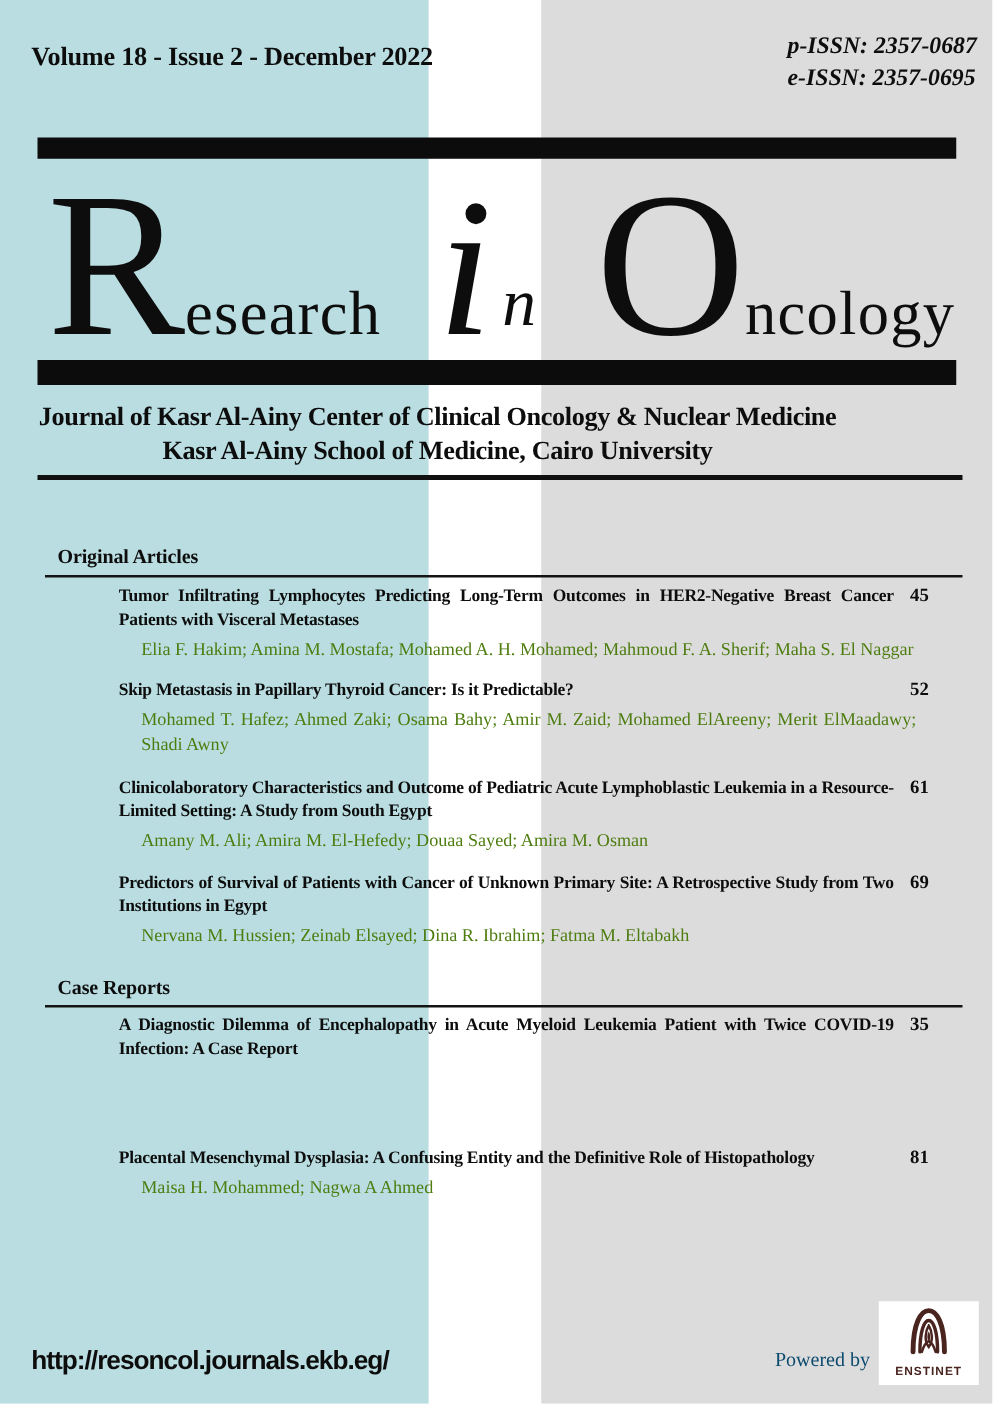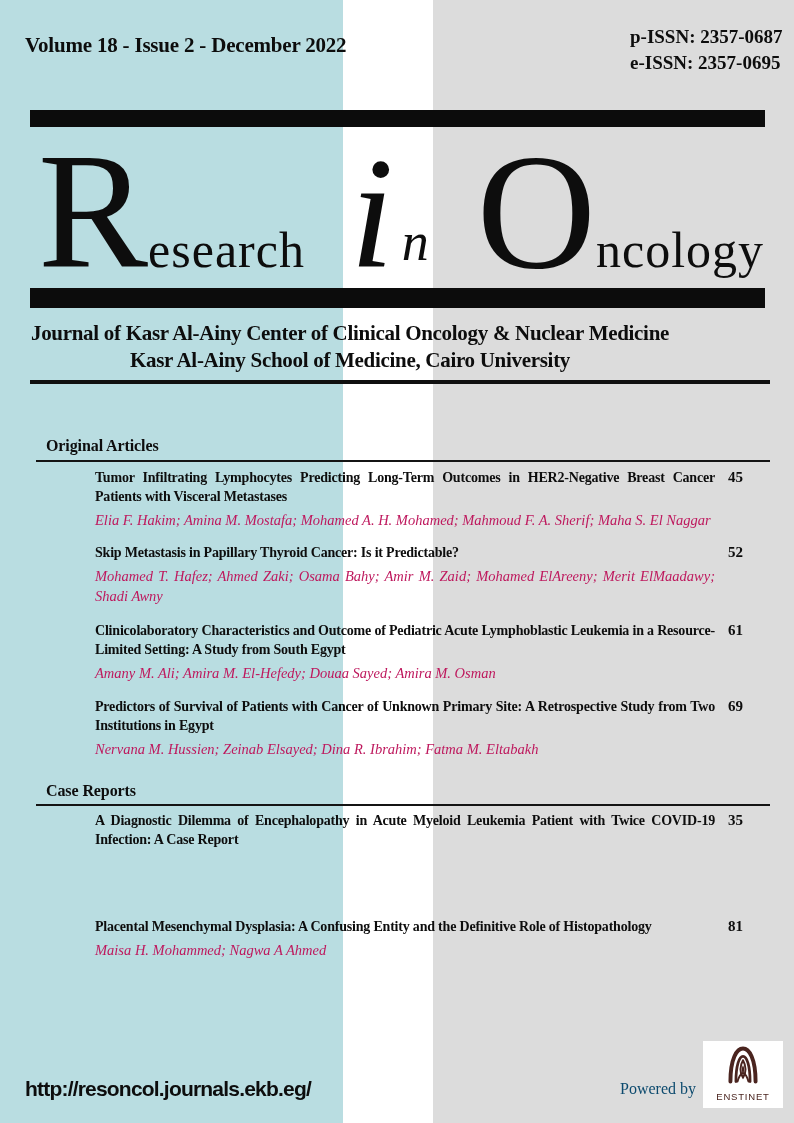--- a/index.html
+++ b/index.html
@@ -14,21 +14,21 @@
   .band-white { left:343px; width:90px; background:#ffffff; }
   .band-gray  { left:433px; width:361px; background:#dcdcdc; }
 
   
   .volume-line {
     position:absolute; left:25px; top:33px;
     font-size:21px; font-weight:bold; letter-spacing:-0.2px; white-space:nowrap;
   }
   .issn-block {
     position:absolute; left:630px; top:24px;
-    font-size:19px; font-weight:bold; line-height:26px; white-space:nowrap;
+    font-size:19px; font-weight:bold; line-height:26px; white-space:nowrap;font-style:italic;
   }
 
   
   .bar { position:absolute; background:#0c0c0c; left:30px; width:735px; }
   .bar-top    { top:110px; height:17px; }
   .bar-bottom { top:288px; height:20px; }
   .masthead {
     position:absolute; left:38px; top:129px;
     line-height:1; font-size:165px; white-space:nowrap;text-align:center;
   }
@@ -57,43 +57,43 @@
   .a1 { top:468px; } .a2 { top:543px; } .a3 { top:621px; }
   .a4 { top:697px; } .a5 { top:811px; } .a6 { top:917px; }
   .a-title {
     display:block; width:620px;
     font-size:14px; font-weight:bold; line-height:19px;
     text-align:justify; text-align-last:left; letter-spacing:-0.2px;
   }
   .a-page { position:absolute; right:0; top:1px; width:28px; text-align:right; font-size:15px; font-weight:bold; }
   .a-authors {
     display:block; width:620px; margin-top:5px;
-    font-size:14.5px; font-style:italic; line-height:19.5px; color:#be185d;
-    text-align:justify; text-align-last:left;
+    font-size:14.5px; line-height:19.5px; color:#4d7c0f;
+    text-align:justify; text-align-last:left;margin-left:18px;
   }
 
   
   .footer-url {
     position:absolute; left:25px; top:1077px;
     font-family:"Liberation Sans", sans-serif;
     font-size:21px; font-weight:bold; letter-spacing:-0.8px; white-space:nowrap;
   }
   .powered-by {
     position:absolute; left:620px; top:1080px;
     font-family:Liberation Serif, serif;
     font-size:16px; color:#0c4a6e; white-space:nowrap;
   }
   .logo-box {
     position:absolute; left:703px; top:1041px; width:80px; height:67px;
     background:#ffffff; display:flex; flex-direction:column; align-items:center; justify-content:flex-start;
     padding-top:3px; box-sizing:border-box;
   }
   .logo-text {
     font-family:"Liberation Sans", sans-serif;
-    font-size:9.5px; font-weight:normal; letter-spacing:0.8px; color:#4a241f; margin-top:1px;
+    font-size:9.5px; font-weight:bold; letter-spacing:0.8px; color:#4a241f; margin-top:1px;
   }
 </style>
 </head>
 <body>
 
 <div class="band band-blue"></div>
 <div class="band band-white"></div>
 <div class="band band-gray"></div>
 
 <div class="volume-line">Volume 18 - Issue 2 - December 2022</div>

